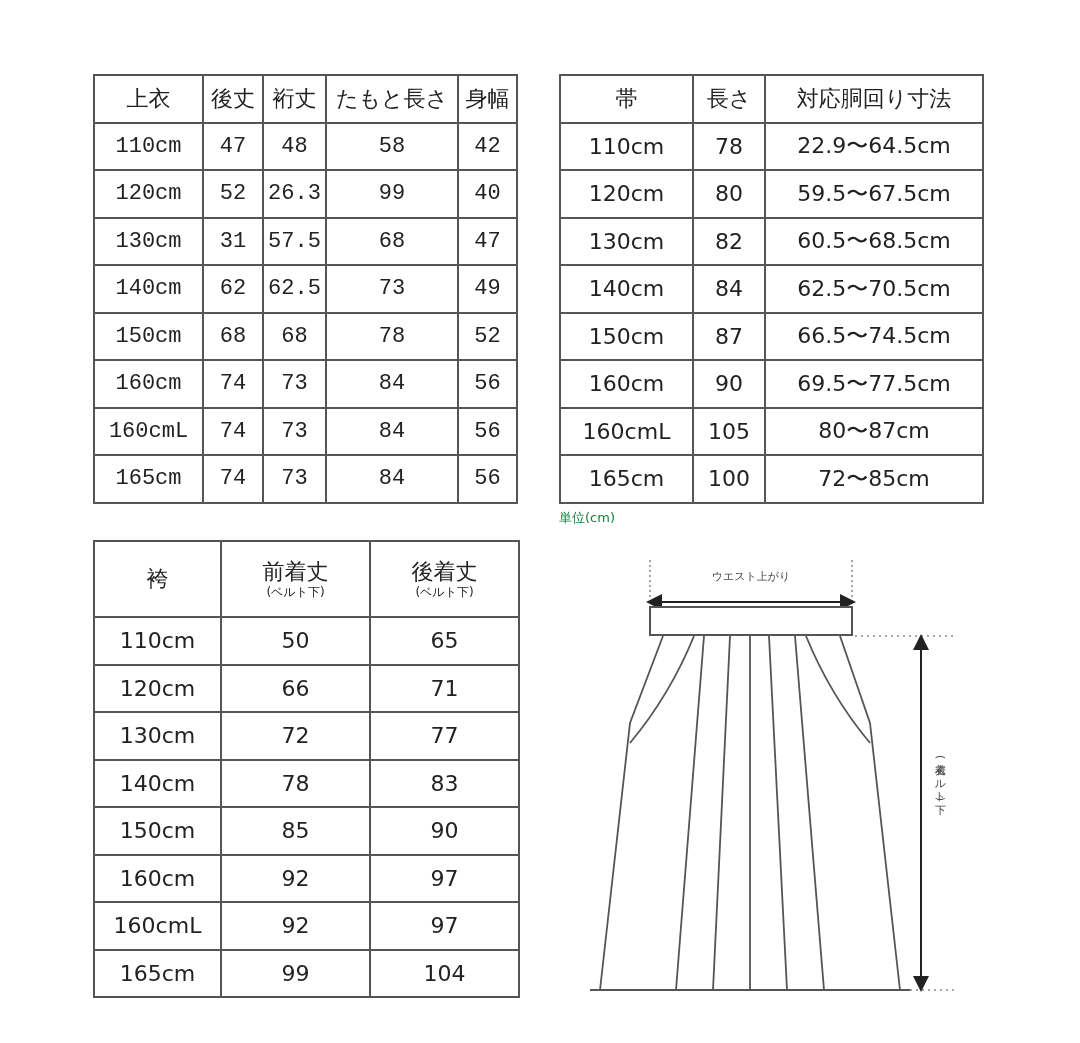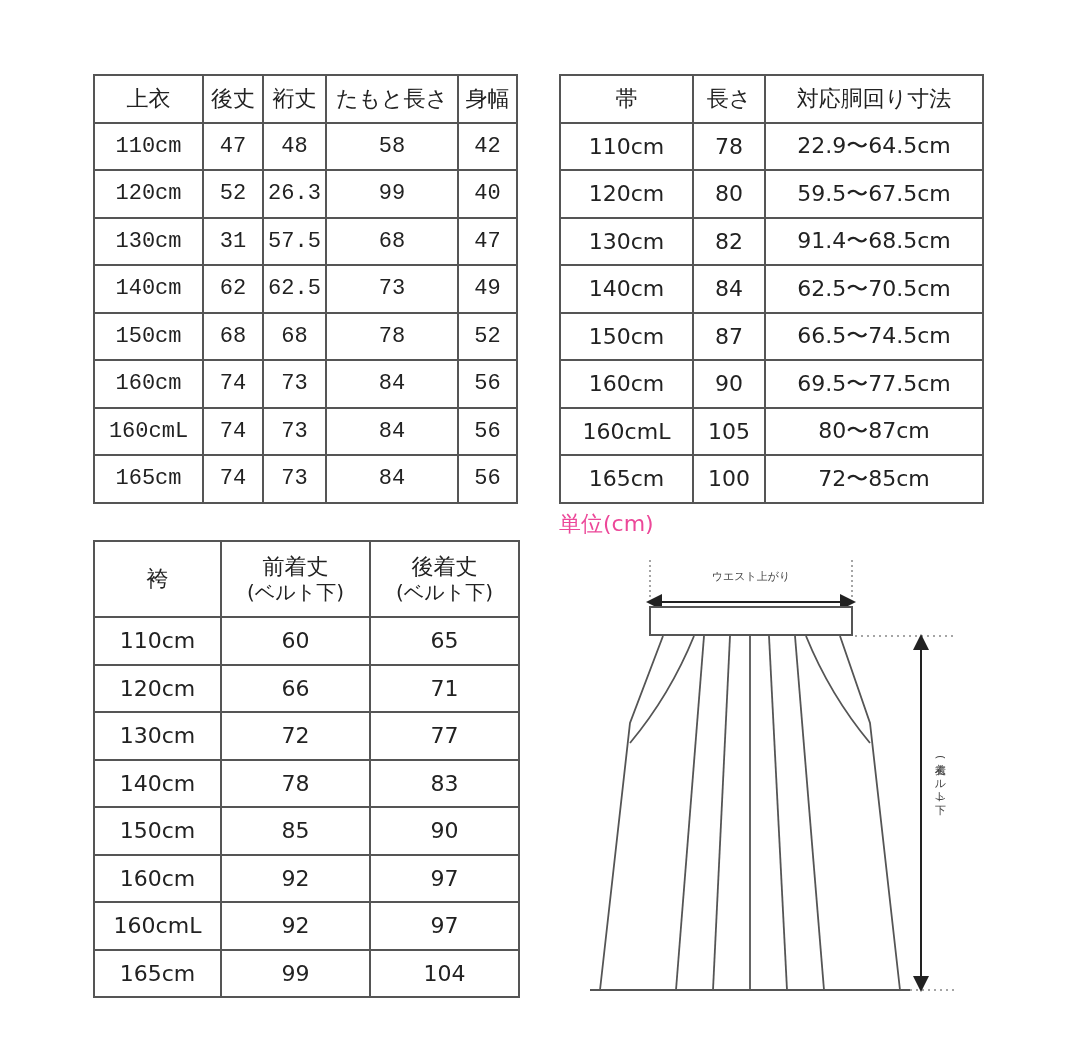--- a/index.html
+++ b/index.html
@@ -8,22 +8,22 @@
   table { border-collapse: collapse; position: absolute; background: #fff; }
   td, th { border: 2px solid #555; text-align: center; font-weight: normal;
            font-size: 22px; padding: 0; color: #222; }
   #jacket { left: 93px; top: 74px; font-family: Liberation Mono, monospace; }
   #jacket td, #jacket th { height: 45.5px; }
   #belt { left: 559px; top: 74px; }
   #belt td, #belt th { height: 45.5px; }
   #hakama { left: 93px; top: 540px; }
   #hakama th { height: 74px; line-height: 1.2; }
   #hakama td { height: 45.5px; }
-  .sub { font-size: 20px; display: block; }
-  #unit { position: absolute; left: 559px; top: 509px; font-size: 22px; color: #ec4899; }
+  .sub { font-size: 12px; display: block; }
+  #unit { position: absolute; left: 559px; top: 509px; font-size: 13px; color: #15803d; }
   #diagram { position: absolute; left: 590px; top: 545px; }
   .dlabel { font-size: 11px; fill: #444; }
 </style>
 </head>
 <body>
 
 <table id="jacket">
   <tbody>
       <tr>
     <th style="width:107px">上衣</th>
@@ -104,21 +104,21 @@
         <td>22.9〜64.5cm</td>
       </tr>
   <tr>
         <td>120cm</td>
         <td>80</td>
         <td>59.5〜67.5cm</td>
       </tr>
   <tr>
         <td>130cm</td>
         <td>82</td>
-        <td>91.4〜68.5cm</td>
+        <td>60.5〜68.5cm</td>
       </tr>
   <tr>
         <td>140cm</td>
         <td>84</td>
         <td>62.5〜70.5cm</td>
       </tr>
   <tr>
         <td>150cm</td>
         <td>87</td>
         <td>66.5〜74.5cm</td>
@@ -145,21 +145,21 @@
 
 <table id="hakama">
   <tbody>
       <tr>
     <th style="width:125px"><span>袴</span></th>
     <th style="width:147px"><span>前着丈</span><span class="sub">(ベルト下)</span></th>
     <th style="width:147px"><span>後着丈</span><span class="sub">(ベルト下)</span></th>
   </tr>
   <tr>
         <td>110cm</td>
-        <td>60</td>
+        <td>50</td>
         <td>65</td>
       </tr>
   <tr>
         <td>120cm</td>
         <td>66</td>
         <td>71</td>
       </tr>
   <tr>
         <td>130cm</td>
         <td>72</td>

